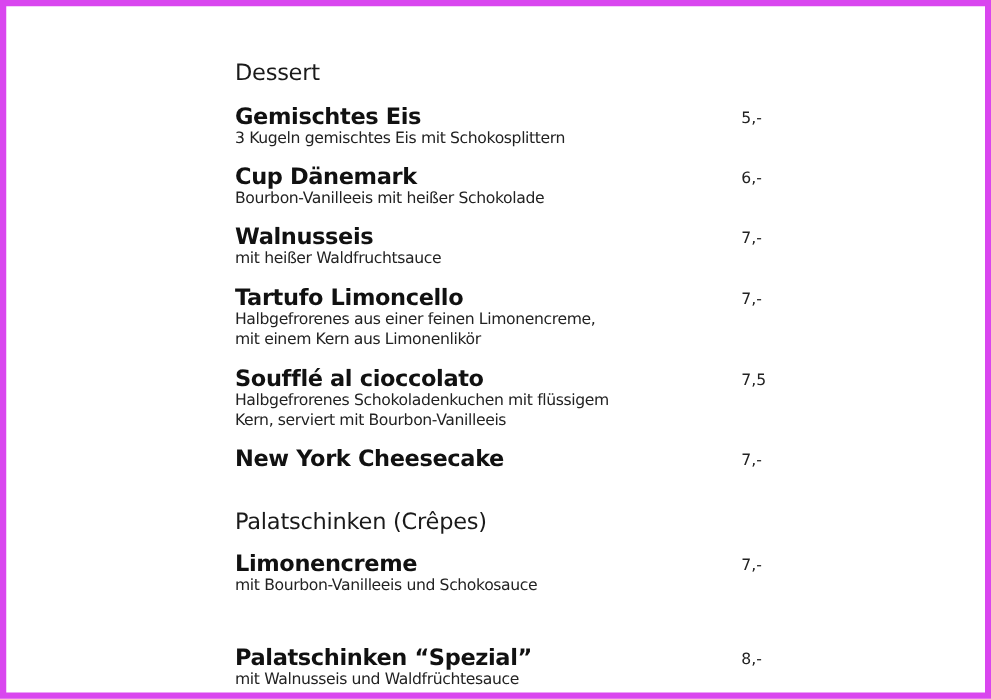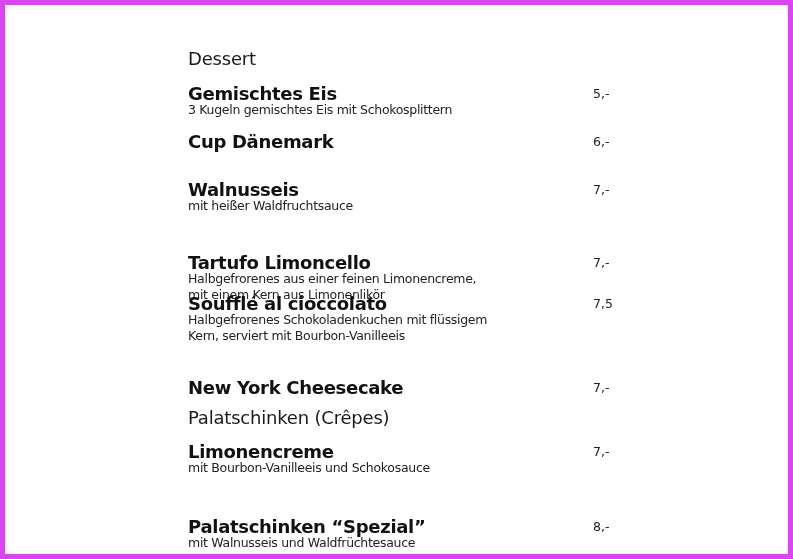--- a/index.html
+++ b/index.html
@@ -58,44 +58,45 @@
   <h2 class="section-title" style="top:43px;">Dessert</h2>
 
   <div class="item" style="top:81px;">
     <div class="item-name">Gemischtes Eis</div>
     <div class="item-desc">3 Kugeln gemischtes Eis mit Schokosplittern</div>
     <div class="item-price">5,-</div>
   </div>
 
   <div class="item" style="top:129px;">
     <div class="item-name">Cup Dänemark</div>
+    <div class="item-desc">Bourbon-Vanilleeis mit heißer Schokolade</div>
     <div class="item-price">6,-</div>
   </div>
 
   <div class="item" style="top:177px;">
     <div class="item-name">Walnusseis</div>
     <div class="item-desc">mit heißer Waldfruchtsauce</div>
     <div class="item-price">7,-</div>
   </div>
 
-  <div class="item" style="top:226px;margin-top:24px;">
+  <div class="item" style="top:226px;">
     <div class="item-name">Tartufo Limoncello</div>
     <div class="item-desc">Halbgefrorenes aus einer feinen Limonencreme,
 mit einem Kern aus Limonenlikör</div>
     <div class="item-price">7,-</div>
   </div>
 
   <div class="item" style="top:291px;">
     <div class="item-name">Soufflé al cioccolato</div>
     <div class="item-desc">Halbgefrorenes Schokoladenkuchen mit flüssigem
 Kern, serviert mit Bourbon-Vanilleeis</div>
     <div class="item-price">7,5</div>
   </div>
 
-  <div class="item" style="top:355px;margin-top:20px;">
+  <div class="item" style="top:355px;">
     <div class="item-name">New York Cheesecake</div>
     <div class="item-price">7,-</div>
   </div>
 
   <h2 class="section-title" style="top:402px;">Palatschinken (Crêpes)</h2>
 
   <div class="item" style="top:439px;">
     <div class="item-name">Limonencreme</div>
     <div class="item-desc">mit Bourbon-Vanilleeis und Schokosauce</div>
     <div class="item-price">7,-</div>

